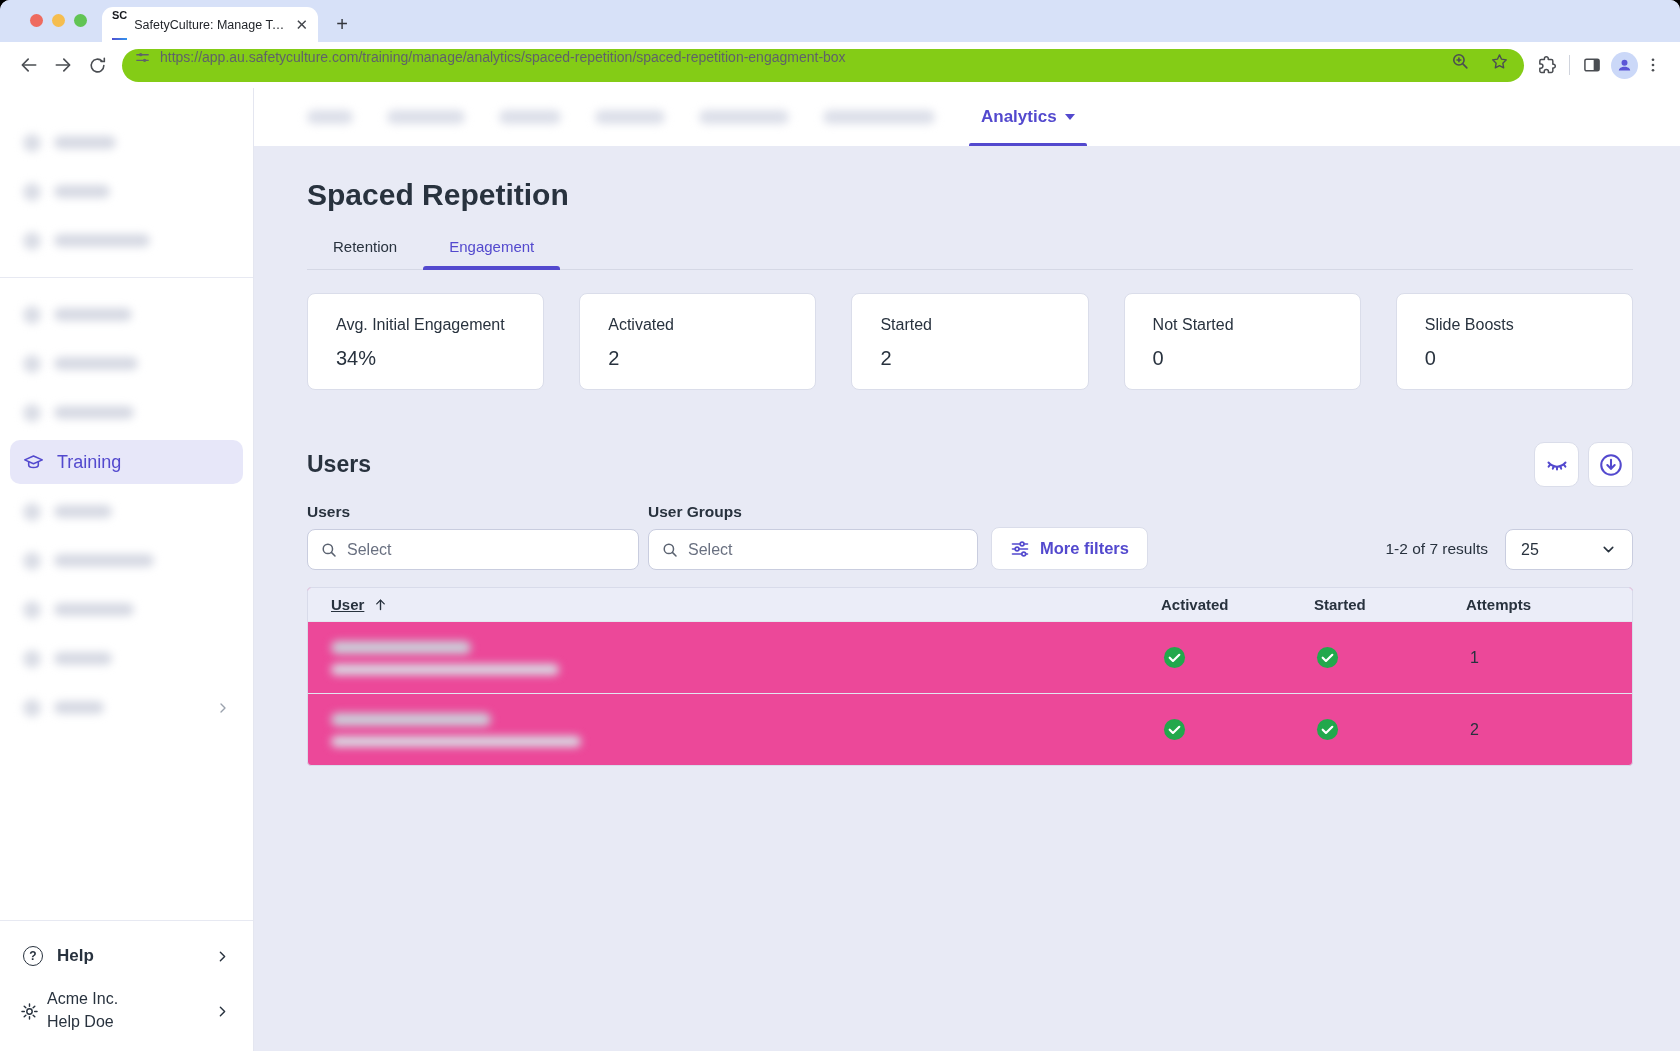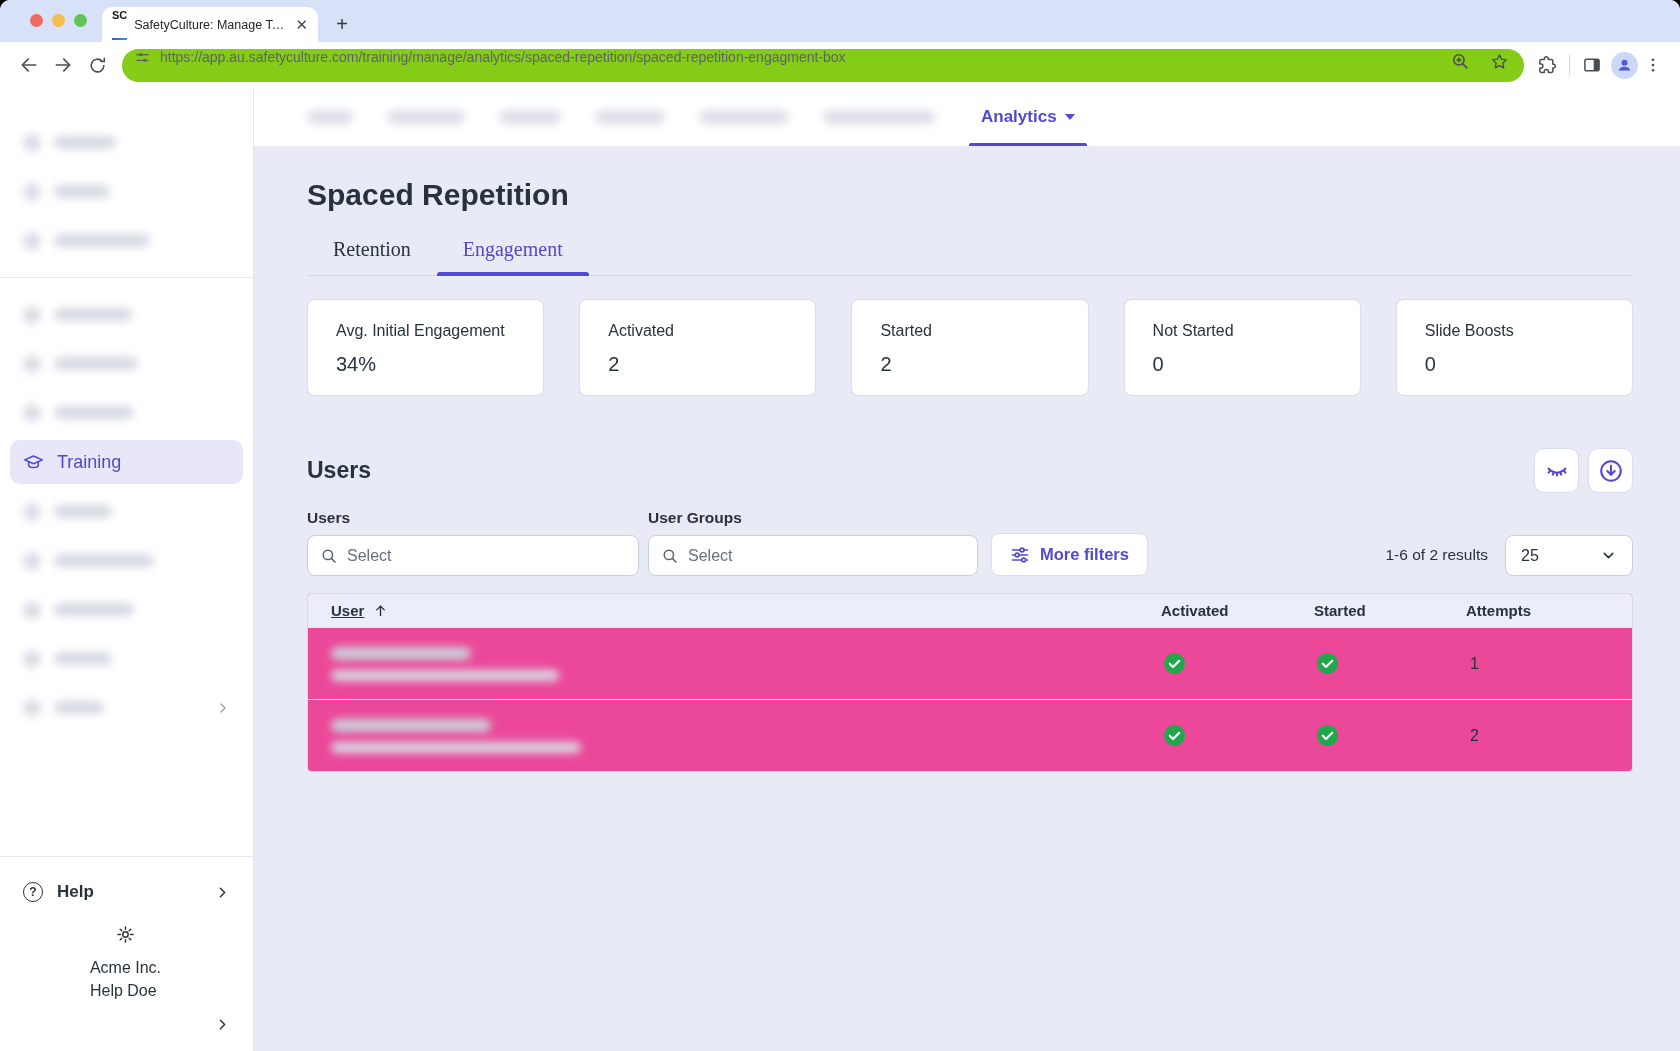--- a/index.html
+++ b/index.html
@@ -41,37 +41,37 @@
   .blur-dot { width:18px; height:18px; border-radius:50%; background:#d9dce5; filter:blur(4px); flex:none; }
   .blur-pill { height:13px; border-radius:7px; background:#d6d9e3; filter:blur(4px); }
   .sb-divider { height:1px; background:#E7E9F2; margin:10px 0; }
   .chev-right { margin-left:auto; margin-right:12px; color:#3c4654; display:flex; }
 
   .sidebar-bottom { margin-top:auto; padding-bottom:18px; }
   .help-row { height:46px; display:flex; align-items:center; padding:0 22px 0 23px; gap:14px; margin-top:12px; }
   .help-q { width:20px; height:20px; border:1.8px solid #28323E; border-radius:50%; display:flex; align-items:center; justify-content:center; font-size:12px; font-weight:700; color:#28323E; flex:none; }
   .help-label { font-size:17px; font-weight:600; color:#28323E; }
   .help-row .chev-right, .account-row .chev-right { margin-right:0; }
-  .account-row { display:flex; align-items:center; padding:10px 22px 0 20px; gap:14px;flex-direction:column; }
+  .account-row { display:flex; align-items:center; padding:10px 22px 0 20px; gap:8px; }
   .account-lines { display:flex; flex-direction:column; gap:2px; }
   .account-lines span { font-size:16px; font-weight:500; color:#28323E; line-height:1.3; }
 
   
   .main { flex:1; display:flex; flex-direction:column; min-width:0; background:#E8EAF5; }
   .topnav { height:58px; background:#fff; display:flex; align-items:center; padding-left:53px; gap:34px; flex:none; }
   .topnav .blur-pill { height:14px; background:#dcdfe9; }
   .nav-analytics { position:relative; height:58px; display:flex; align-items:center; gap:8px; color:#5349CE; font-size:17px; font-weight:600; padding:0 12px; }
   .nav-analytics .caret { width:0; height:0; border-left:5.5px solid transparent; border-right:5.5px solid transparent; border-top:6px solid #5349CE; }
   .nav-analytics .underline { position:absolute; left:0; right:0; bottom:0; height:3px; background:#5349CE; border-radius:2px 2px 0 0; }
 
   .content { flex:1; padding:0 47px 0 53px; overflow:hidden; }
   .page-title { margin-top:32px; font-size:30px; font-weight:700; color:#28323E; }
 
   .tabs { margin-top:26px; display:flex; border-bottom:1px solid #D5D8E5; }
-  .tab-item { padding:0 26px 14px; font-size:20px; color:#28323E; position:relative;font-family:Liberation Serif, serif; }
+  .tab-item { padding:0 26px 14px; font-size:15px; color:#28323E; position:relative; }
   .tab-item.active { color:#5349CE; font-weight:500; }
   .tab-item.active::after { content:""; position:absolute; left:0; right:0; bottom:-1px; height:4px; background:#5349CE; border-radius:3px 3px 0 0; }
 
   .stat-cards { margin-top:23px; display:flex; gap:35px; }
   .stat-card { flex:1; height:97px; background:#fff; border:1px solid #DADDEA; border-radius:8px; padding:22px 18px 12px 28px; }
   .stat-label { font-size:16px; color:#28323E; }
   .stat-value { font-size:20px; color:#28323E; margin-top:13px; }
 
   .users-header { margin-top:52px; display:flex; align-items:center; justify-content:space-between; }
   .users-title { font-size:23px; font-weight:700; color:#28323E; }
@@ -400,21 +400,21 @@
                   <line x1="3" y1="6" x2="21" y2="6"></line>
                   <circle cx="14.5" cy="6" r="2.3" fill="#fff"></circle>
                   <line x1="3" y1="12" x2="21" y2="12"></line>
                   <circle cx="8.5" cy="12" r="2.3" fill="#fff"></circle>
                   <line x1="3" y1="18" x2="21" y2="18"></line>
                   <circle cx="16.5" cy="18" r="2.3" fill="#fff"></circle>
                 </svg>
             </span>
             <span>More filters</span>
           </div>
-          <span class="results-text">1-6 of 2 results</span>
+          <span class="results-text">1-2 of 7 results</span>
           <div class="page-size">
             <span>25</span>
             <span>
                 <svg width="17" height="17" viewBox="0 0 24 24" fill="none" stroke="#28323E" stroke-width="2.2" stroke-linecap="round" stroke-linejoin="round">
                   <polyline points="6,9 12,15 18,9"></polyline>
                 </svg>
               </span>
           </div>
         </div>
 

